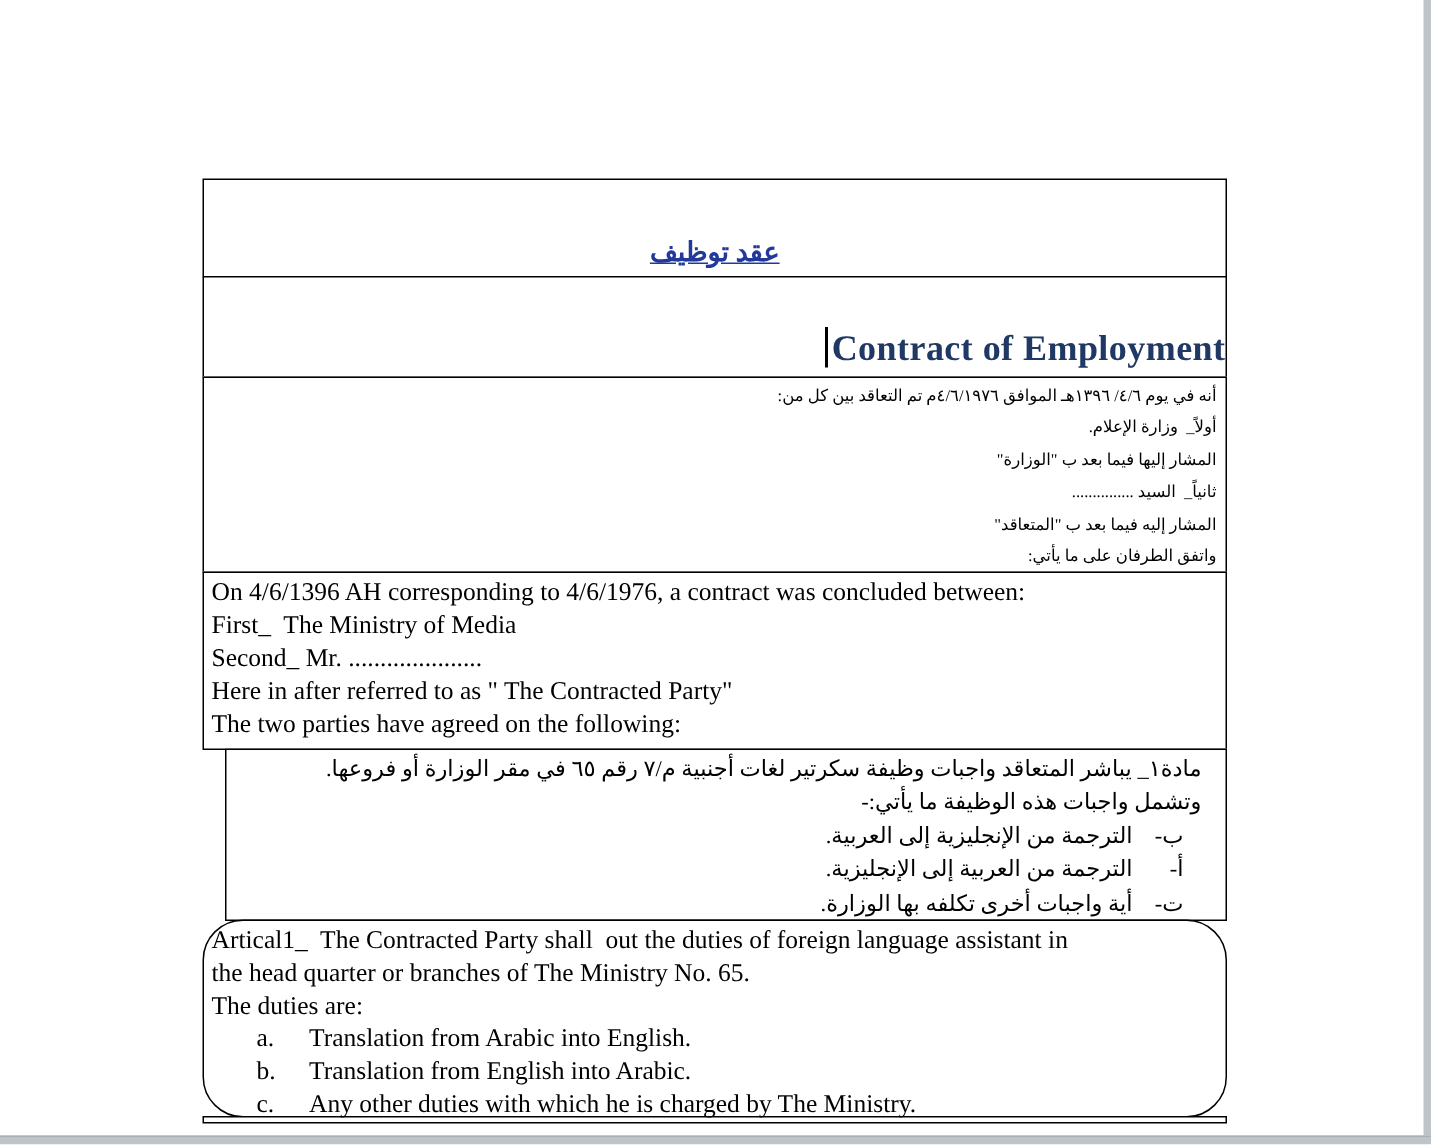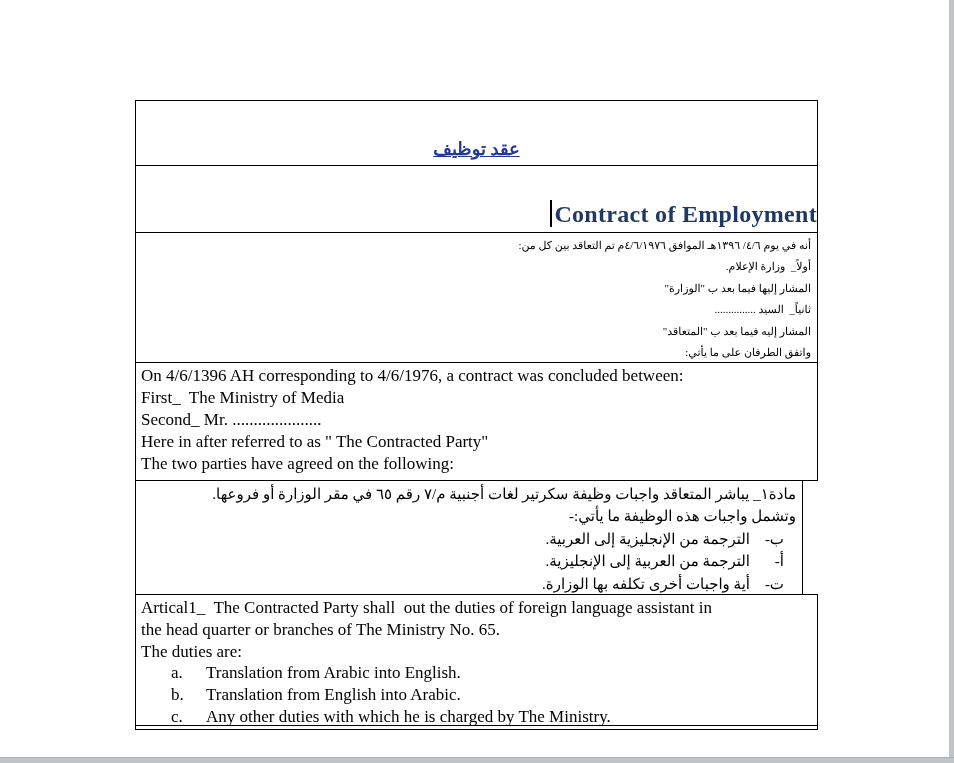--- a/index.html
+++ b/index.html
@@ -13,44 +13,44 @@
   body{
     background:#ffffff;
     font-family:"Liberation Serif","DejaVu Serif",serif;
     position:relative;
   }
   .canvas{position:absolute;inset:0;background:#ffffff;}
   
   .vscroll{position:absolute;top:0;right:0;width:5px;height:757px;background:var(--chrome-c);}
   .hscroll{position:absolute;left:0;bottom:0;width:954px;height:6px;background:var(--chrome-c);border-top:1px solid #a9afb3;}
   
-  .doc{position:absolute;left:135px;top:100px;width:683px;}
+  .doc{position:absolute;left:135px;top:119px;width:683px;}
   .row{border:1px solid var(--border-c);background:#fff;width:683px;}
   .row + .row{margin-top:-1px;}
   .r-title-ar{height:66px;display:flex;align-items:flex-end;justify-content:center;padding-bottom:5px;}
   .title-ar{
     font-size:18px;font-weight:bold;color:var(--title-ar-c);
     text-decoration:underline;direction:rtl;
   }
   .r-title-en{height:68px;display:flex;align-items:flex-end;justify-content:flex-end;padding-bottom:4px;}
   .title-en{font-size:24px;font-weight:bold;color:var(--title-en-c);letter-spacing:.3px;white-space:pre;}
   .caret{display:inline-block;width:2px;height:27px;background:#000;vertical-align:-5px;margin-right:2px;}
   
   .r-ar-intro{height:131px;direction:rtl;text-align:right;padding:2px 6px 0 2px;}
   .r-ar-intro .line{font-size:11px;line-height:21.4px;white-space:pre;color:#000;}
   
   .r-en-intro{height:119px;padding:2px 2px 0 5px;}
   .r-en-intro .line{font-size:17px;line-height:22px;white-space:pre;color:#000;}
   
-  .r-ar-art{height:115px;width:668px;direction:rtl;text-align:right;padding:2px 6px 0 2px;}
+  .r-ar-art{height:115px;width:668px;margin-left:15px;direction:rtl;text-align:right;padding:2px 16px 0 2px;}
   .r-ar-art .line{font-size:15px;line-height:22.4px;white-space:nowrap;color:#000;}
   .ar-list-line{padding-right:12px;}
   .ar-marker{display:inline-block;width:34px;white-space:pre;}
   
-  .r-en-art{height:132px;padding:2px 2px 0 5px;}
+  .r-en-art{height:132px;padding:2px 2px 0 5px;border-radius:27px;}
   .r-en-art .line{font-size:17px;line-height:21.8px;white-space:pre;color:#000;}
   .en-list-line{padding-left:30px;}
   .en-marker{display:inline-block;width:35px;white-space:pre;}
   
   .r-partial{height:5px;}
 </style>
 </head>
 <body>
 
 <div class="canvas">

